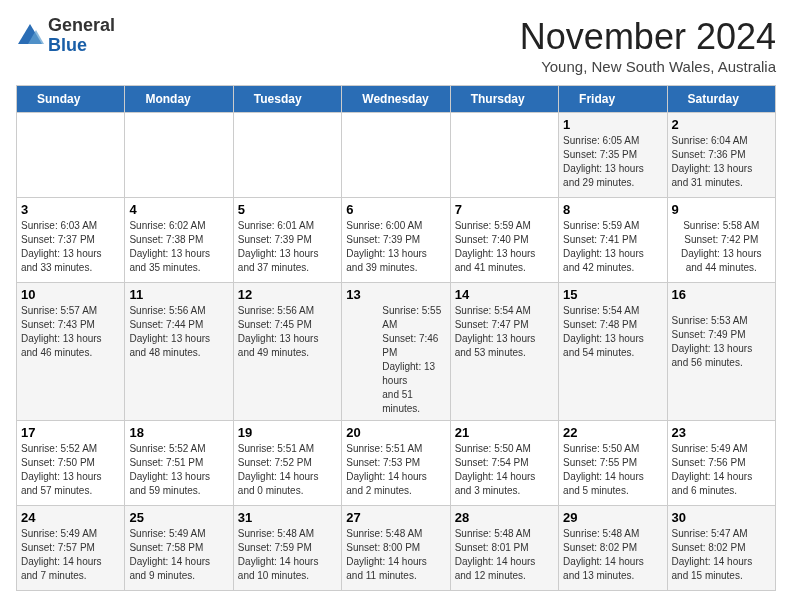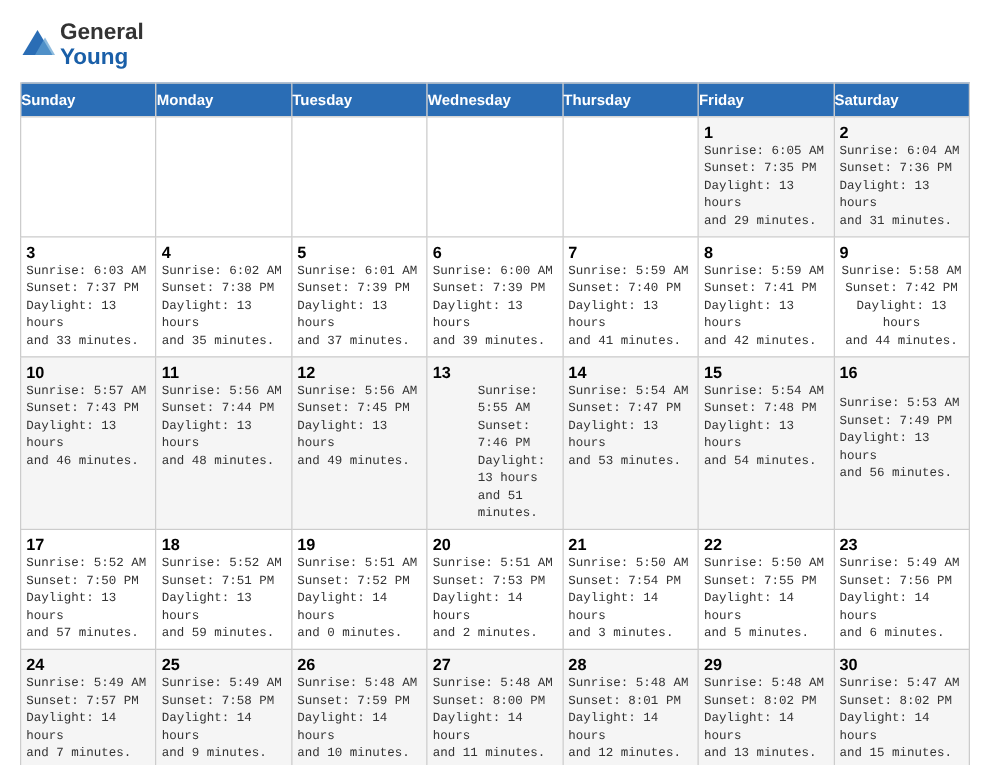--- a/index.html
+++ b/index.html
@@ -46,21 +46,21 @@
       color: #444;
     }
     table {
       width: 100%;
       border-collapse: collapse;
       font-size: 11px;
     }
     thead tr th {
       background-color: #2a6db5;
       color: #fff;
-      padding: 6px 0;
+      padding: 6px 20px;
       text-align: left;
       font-weight: bold;
       font-size: 12px;
       border: 1px solid #ccc;
     }
     tbody tr td {
       border: 1px solid #ccc;
       vertical-align: top;
       padding: 4px;
       height: 85px;
@@ -73,39 +73,42 @@
     .day-num {
       font-weight: bold;
       font-size: 13px;
       margin-bottom: 2px;
       display: block;
     }
     .day-info {
       font-size: 10px;
       color: #333;
       line-height: 1.4;
-      font-family: Liberation Mono, monospace;
     }
     .empty-cell {
       background: #fff !important;
     }
   </style>
 </head>
 <body>
 
 <div class="header">
   <div class="logo">
     <svg class="logo-icon" viewBox="0 0 28 28">
       <polygon points="14,2 26,22 2,22" fill="#2a6db5"></polygon>
       <polygon points="20,8 28,22 12,22" fill="#5fa0d0" opacity="0.7"></polygon>
     </svg>
     <div class="logo-text">
       <span class="logo-general">General</span><br>
-      <span class="logo-blue">Young</span>
+      <span class="logo-blue">Blue</span>
     </div>
+  </div>
+  <div class="title-block">
+    <div class="month-title">November 2024</div>
+    <div class="location">Young, New South Wales, Australia</div>
   </div>
 </div>
 
 <table>
   <thead>
     <tr>
     <th>Sunday</th>
         <th>Monday</th>
         <th>Tuesday</th>
         <th>Wednesday</th>
@@ -298,21 +301,21 @@
 and 7 minutes.</div>
         </td>
         <td>
           <span class="day-num">25</span>
           <div class="day-info" style="white-space: pre-line;">Sunrise: 5:49 AM
 Sunset: 7:58 PM
 Daylight: 14 hours
 and 9 minutes.</div>
         </td>
         <td>
-          <span class="day-num">26</span>
+          <span class="day-num">31</span>
           <div class="day-info" style="white-space: pre-line;">Sunrise: 5:48 AM
 Sunset: 7:59 PM
 Daylight: 14 hours
 and 10 minutes.</div>
         </td>
         <td>
           <span class="day-num">27</span>
           <div class="day-info" style="white-space: pre-line;">Sunrise: 5:48 AM
 Sunset: 8:00 PM
 Daylight: 14 hours

